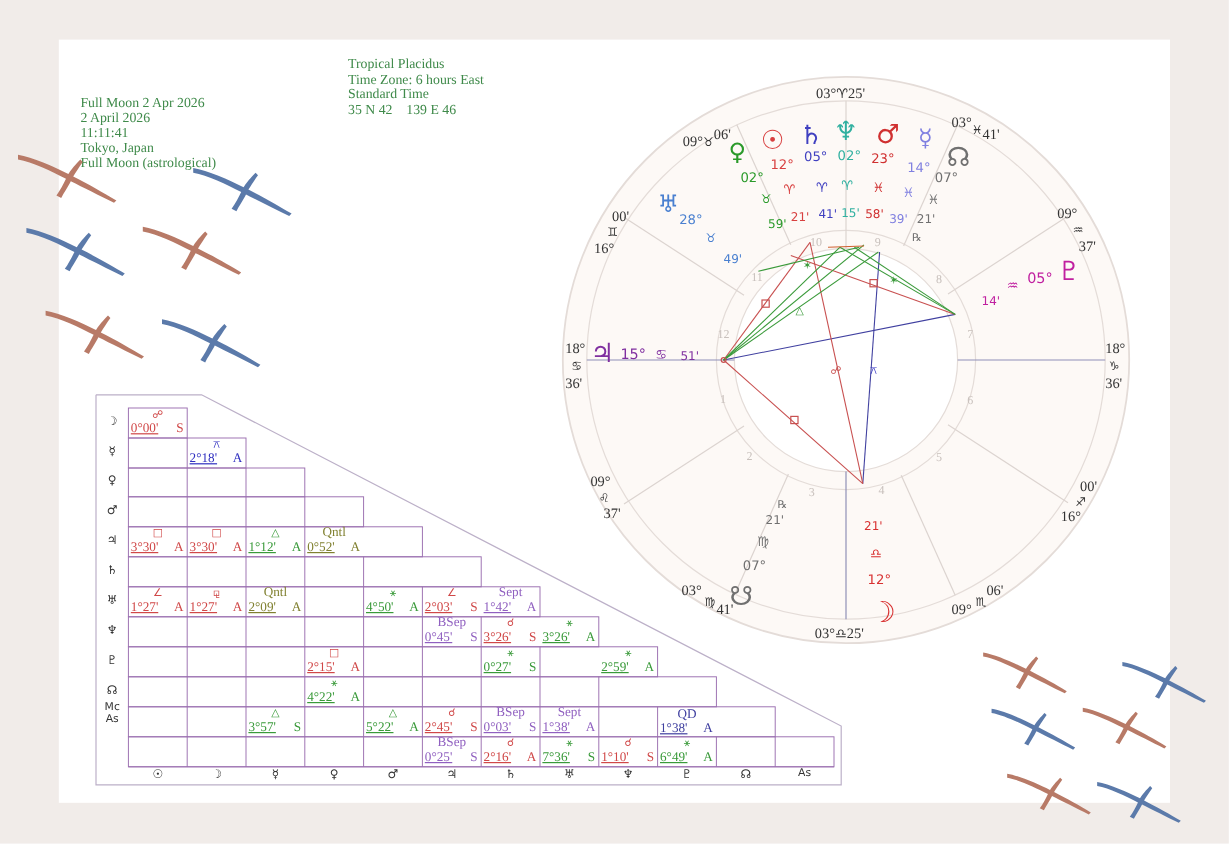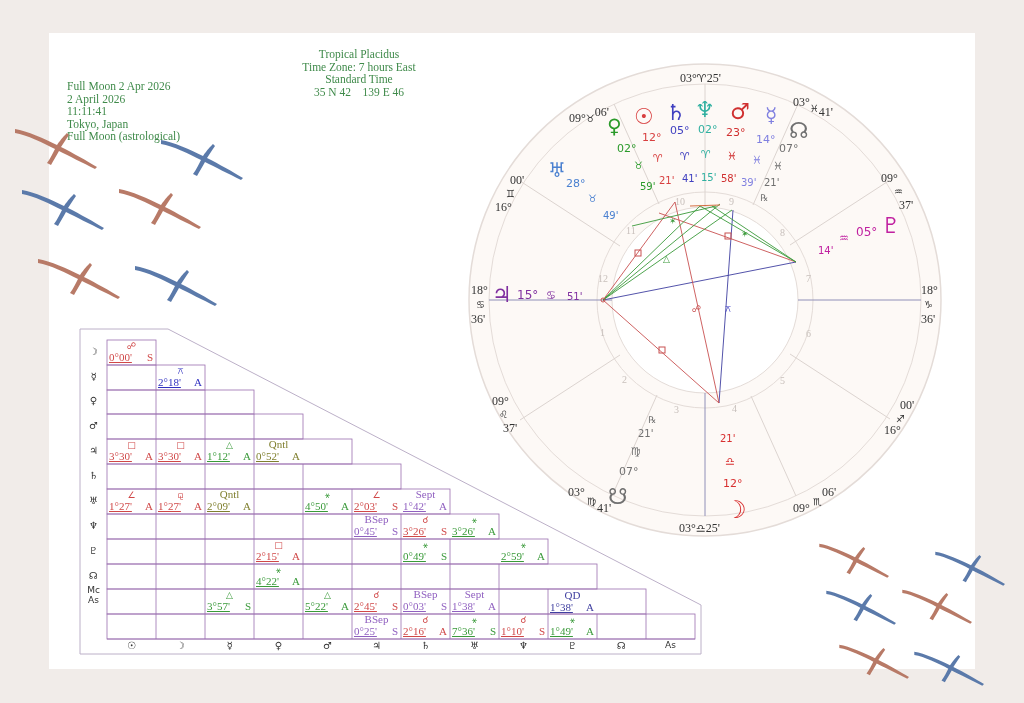--- a/index.html
+++ b/index.html
@@ -1,20 +1,20 @@
 <!DOCTYPE html>
 <html><head>
 <meta charset="utf-8">
 <style>
   html,body{margin:0;padding:0;}
   body{width:1024px;height:703px;background:#f1ece9;position:relative;overflow:hidden;font-family:"Liberation Serif","DejaVu Serif",serif;}
   .panel{position:absolute;left:49px;top:33px;width:926px;height:636px;background:#ffffff;}
   .hdr{position:absolute;font-size:11.5px;line-height:12.5px;color:#3f8a4a;}
   .hdr-left{left:67px;top:48px;margin-top:32px;}
-  .hdr-right{left:290px;top:48px;width:138px;text-align:center;}
+  .hdr-right{left:290px;top:48px;width:138px;text-align:left;}
   .hdr div{white-space:nowrap;}
   .birds{position:absolute;}
   .grid-frame{position:absolute;left:0;top:0;}
   .cell{position:absolute;width:49px;height:25px;box-sizing:border-box;font-size:11px;line-height:11px;}
   .cell .sym{position:absolute;top:1px;left:0;right:0;text-align:center;font-family:"DejaVu Sans",sans-serif;font-size:9px;}
   .cell .orb{position:absolute;left:2px;bottom:2px;white-space:nowrap;text-decoration:underline;}
   .cell .as{position:absolute;right:3px;bottom:2px;}
   .rowlbl{position:absolute;left:80px;width:27px;text-align:center;font-family:"DejaVu Sans",sans-serif;font-size:10px;color:#333;}
   .collbl{position:absolute;top:640px;width:49px;text-align:center;font-family:"DejaVu Sans",sans-serif;font-size:10px;color:#333;}
   .wheel{position:absolute;left:0;top:0;}
@@ -28,21 +28,21 @@
 
 <div class="hdr hdr-left">
   <div>Full Moon 2 Apr 2026</div>
   <div>2 April 2026</div>
   <div>11:11:41</div>
   <div>Tokyo, Japan</div>
   <div>Full Moon (astrological)</div>
 </div>
 <div class="hdr hdr-right">
   <div>Tropical Placidus</div>
-  <div>Time Zone: 7 hours East</div>
+  <div>Time Zone: 6 hours East</div>
   <div>Standard Time</div>
   <div style="white-space:pre">35 N 42    139 E 46</div>
 </div>
 
 <svg class="birds" width="1024" height="703" style="left:0;top:0;pointer-events:none">
   <defs>
     <g id="bird">
       <path d="M-42,-18 C-30,-16 -12,-8 0,-2 C4,-8 8,-12 10,-14 L12,-12 C9,-8 6,-3 4,0 C16,6 30,14 40,20 L38,22 C26,16 12,9 2,4 C0,8 -4,14 -6,18 L-10,16 C-7,12 -4,6 -2,2 C-14,-4 -30,-12 -42,-14 Z"></path>
     </g>
   </defs>
@@ -389,21 +389,21 @@
       <span class="orb">3°26'</span>
       <span class="as">A</span>
     </div>
     <div class="cell" style="left: 254px; top: 539px; color: rgb(208, 72, 72);">
       <span class="sym">□</span>
       <span class="orb">2°15'</span>
       <span class="as">A</span>
     </div>
     <div class="cell" style="left: 401px; top: 539px; color: rgb(58, 154, 58);">
       <span class="sym">⚹</span>
-      <span class="orb">0°49'</span>
+      <span class="orb">0°27'</span>
       <span class="as">S</span>
     </div>
     <div class="cell" style="left: 499px; top: 539px; color: rgb(58, 154, 58);">
       <span class="sym">⚹</span>
       <span class="orb">2°59'</span>
       <span class="as">A</span>
     </div>
     <div class="cell" style="left: 254px; top: 564px; color: rgb(58, 154, 58);">
       <span class="sym">⚹</span>
       <span class="orb">4°22'</span>
@@ -454,16 +454,16 @@
       <span class="orb">7°36'</span>
       <span class="as">S</span>
     </div>
     <div class="cell" style="left: 499px; top: 614px; color: rgb(208, 72, 72);">
       <span class="sym">☌</span>
       <span class="orb">1°10'</span>
       <span class="as">S</span>
     </div>
     <div class="cell" style="left: 548px; top: 614px; color: rgb(58, 154, 58);">
       <span class="sym">⚹</span>
-      <span class="orb">1°49'</span>
+      <span class="orb">6°49'</span>
       <span class="as">A</span>
     </div>
   </div>
 
 </body></html>

